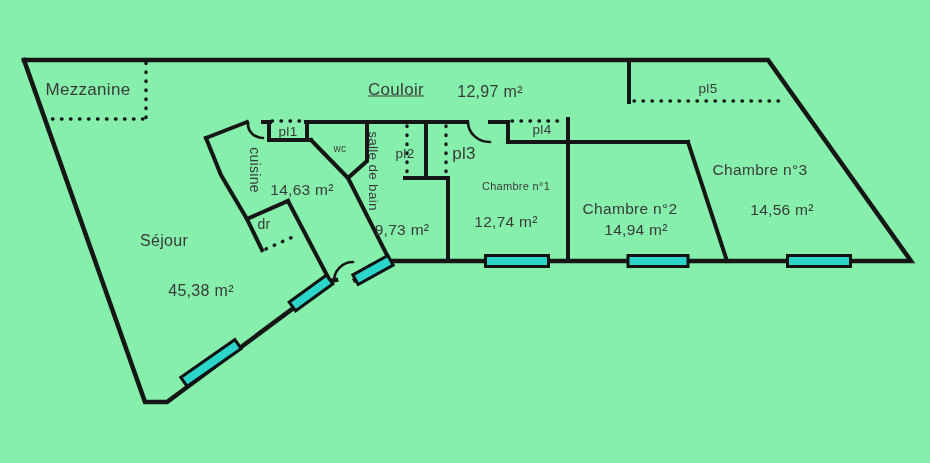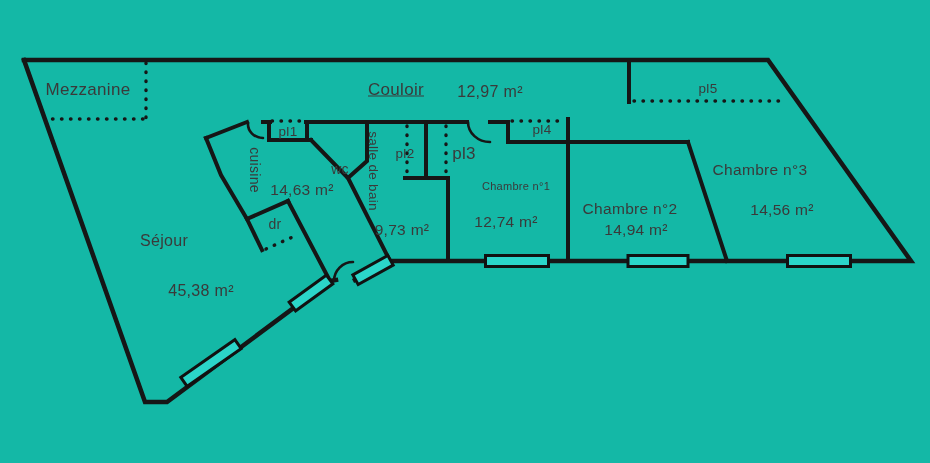--- a/index.html
+++ b/index.html
@@ -6,21 +6,21 @@
   #stage{position:relative;width:930px;height:463px;background:#ffffff;overflow:hidden;
          font-family:"Liberation Sans", sans-serif;}
   #plan-svg{position:absolute;left:0;top:0;}
   .lbl{position:absolute;color:#3a3a3a;white-space:nowrap;transform:translate(-50%,-50%);
        letter-spacing:.3px;line-height:1;}
   .lbl.rot{transform:translate(-50%,-50%) rotate(90deg);}
 </style>
 </head>
 <body>
 
-<div id="stage" style="background: #14b8a6;">
+<div id="stage" style="background: #86efac;">
   <svg id="plan-svg" width="930" height="463" viewBox="0 0 930 463">
 
     <g id="walls" fill="none" stroke-linecap="square" stroke-linejoin="miter" stroke="#161616">
 
       <path stroke-width="4.5" d="M24 60 L768 60 L911 261 L390 261 L355 280"></path>
 
       <path stroke-width="4.5" d="M24 60 L145 402 L167 402 L330 281 L336 280"></path>
 
       <path stroke-width="4" d="M206 138 L247 122 M263 122 L270 122 M306 122 L467 122 M490 122 L508 122"></path>
 
@@ -79,24 +79,24 @@
       <div class="lbl" style="left: 88px; top: 89px; font-size: 17px; color: rgb(58, 58, 58);">Mezzanine</div>
       <div class="lbl" style="left: 396px; top: 89px; font-size: 17px; color: rgb(58, 58, 58); text-decoration: underline;">Couloir</div>
       <div class="lbl" style="left: 490px; top: 92px; font-size: 16px; color: rgb(58, 58, 58);">12,97 m²</div>
       <div class="lbl" style="left: 288px; top: 132px; font-size: 13.5px; color: rgb(58, 58, 58);">pl1</div>
       <div class="lbl" style="left: 405px; top: 154px; font-size: 13.5px; color: rgb(58, 58, 58);">pl2</div>
       <div class="lbl" style="left: 464px; top: 153px; font-size: 17px; color: rgb(58, 58, 58);">pl3</div>
       <div class="lbl" style="left: 542px; top: 130px; font-size: 13.5px; color: rgb(58, 58, 58);">pl4</div>
       <div class="lbl" style="left: 708px; top: 89px; font-size: 13.5px; color: rgb(58, 58, 58); text-align: center;">pl5</div>
       <div class="lbl rot" style="left: 255px; top: 170px; font-size: 14px; color: rgb(58, 58, 58);">cuisine</div>
       <div class="lbl" style="left: 302px; top: 190px; font-size: 15.5px; color: rgb(58, 58, 58);">14,63 m²</div>
-      <div class="lbl" style="left: 340px; top: 149px; font-size: 14px; color: rgb(58, 58, 58); margin-top: 20px;">wc</div>
+      <div class="lbl" style="left: 340px; top: 149px; font-size: 10px; color: rgb(58, 58, 58);">wc</div>
       <div class="lbl rot" style="left: 373px; top: 171px; font-size: 13.5px; color: rgb(58, 58, 58);">salle de bain</div>
       <div class="lbl" style="left: 402px; top: 230px; font-size: 15.5px; color: rgb(58, 58, 58);">9,73 m²</div>
-      <div class="lbl" style="left: 275px; top: 224px; font-size: 14px; color: rgb(58, 58, 58);">dr</div>
+      <div class="lbl" style="left: 264px; top: 224px; font-size: 14px; color: rgb(58, 58, 58);">dr</div>
       <div class="lbl" style="left: 164px; top: 241px; font-size: 16px; color: rgb(58, 58, 58);">Séjour</div>
       <div class="lbl" style="left: 201px; top: 291px; font-size: 16px; color: rgb(58, 58, 58);">45,38 m²</div>
       <div class="lbl" style="left: 516px; top: 186px; font-size: 11px; color: rgb(58, 58, 58);">Chambre n°1</div>
       <div class="lbl" style="left: 506px; top: 222px; font-size: 15.5px; color: rgb(58, 58, 58);">12,74 m²</div>
       <div class="lbl" style="left: 630px; top: 202px; font-size: 15.5px; color: rgb(58, 58, 58); margin-top: 7px;">Chambre n°2</div>
       <div class="lbl" style="left: 636px; top: 230px; font-size: 15.5px; color: rgb(58, 58, 58);">14,94 m²</div>
       <div class="lbl" style="left: 760px; top: 170px; font-size: 15.5px; color: rgb(58, 58, 58);">Chambre n°3</div>
       <div class="lbl" style="left: 782px; top: 210px; font-size: 15.5px; color: rgb(58, 58, 58);">14,56 m²</div>
     </div>
 </div>

